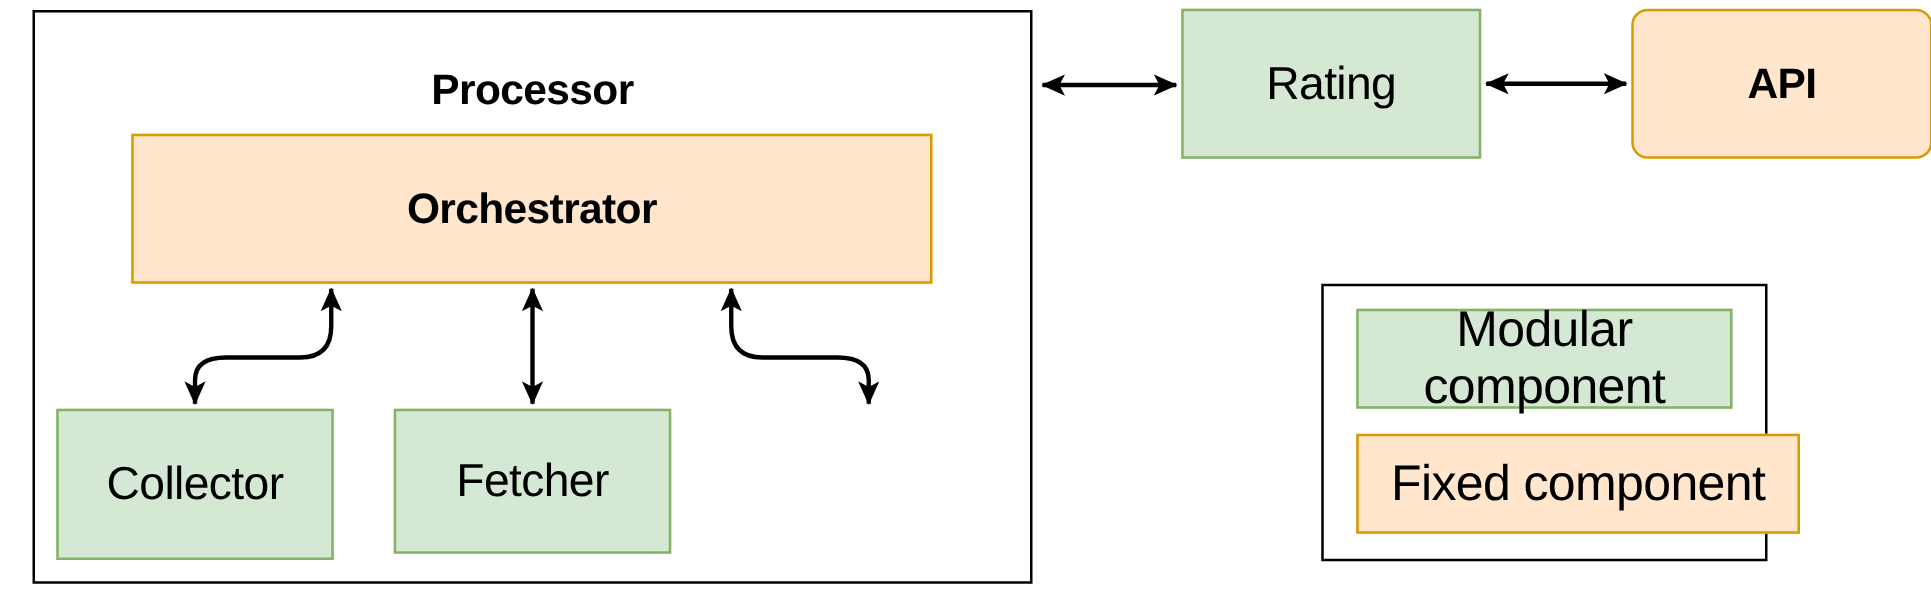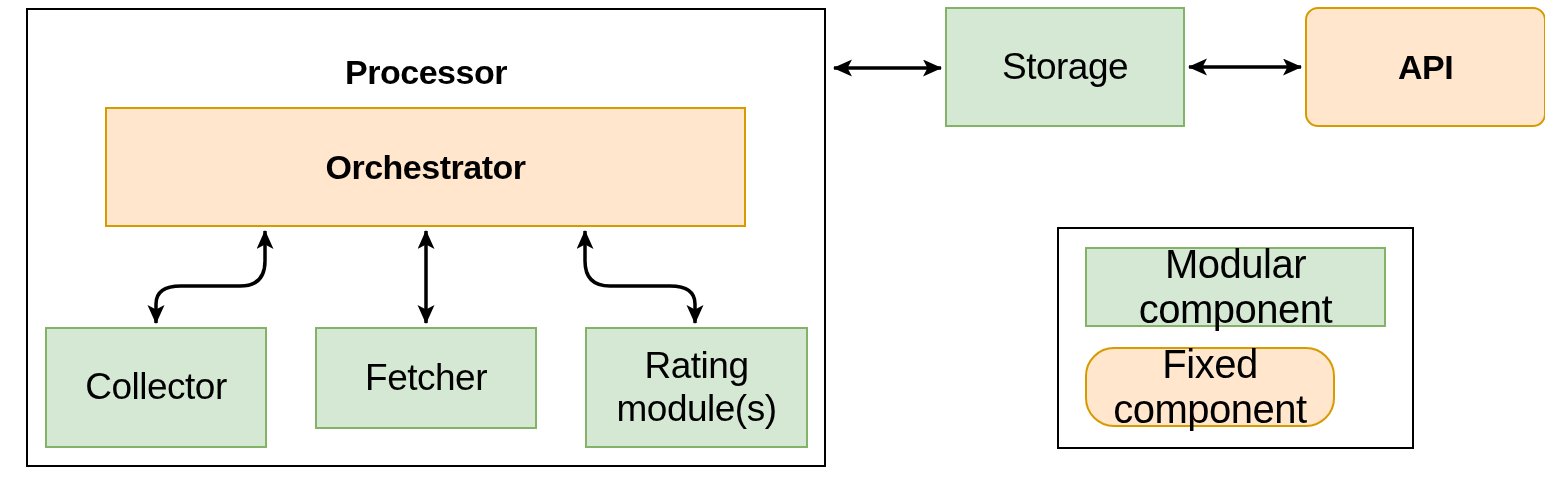--- a/index.html
+++ b/index.html
@@ -13,27 +13,27 @@
   .modular { background:var(--modular-fill,#d5e8d4); border:2px solid var(--modular-stroke,#82b366); }
   .fixed   { background:var(--fixed-fill,#ffe6cc);  border:2px solid var(--fixed-stroke,#d79b00); }
   .node-label { font-size:37px; letter-spacing:-0.5px; line-height:1.15; }
   .bold-label { font-size:34px; font-weight:bold; letter-spacing:-0.5px; }
   .legend-label { font-size:40px; letter-spacing:-0.5px; }
   .container-title { position:absolute; left:0; right:0; top:40px; height:44px;
     display:flex; align-items:center; justify-content:center; }
   #processor { left:13px; top:8px; width:800px; height:459px; }
   #orchestrator { left:77px; top:97px; width:641px; height:120px; }
   #collector { left:17px; top:317px; width:222px; height:121px; }
-  #fetcher { left:287px; top:317px; width:222px; height:102px; }
+  #fetcher { left:287px; top:317px; width:222px; height:116px; }
   #rating { left:557px; top:317px; width:223px; height:121px; padding:0 12px; }
   #storage { left:932px; top:7px; width:240px; height:120px; }
   #api { left:1292px; top:7px; width:241px; height:120px;border-radius:13px; }
   #legend { left:1044px; top:227px; width:357px; height:222px; }
   #legend-modular { left:26px; top:18px; width:301px; height:80px; }
-  #legend-fixed { left:26px; top:118px; width:250px; height:80px;border-radius:29px; }
+  #legend-fixed { left:26px; top:118px; width:355px; height:80px; }
   #edges-layer { position:absolute; left:0; top:0; width:1545px; height:479px; pointer-events:none; }
   #edges-layer path.edge { fill:none; stroke:var(--arrow,#000000); stroke-width:3.5px; }
   #edges-layer marker path { fill:var(--arrow,#000000); stroke:none; }
 </style>
 </head>
 <body>
 
 <div id="canvas">
 
   <div class="box container-box" id="processor">
@@ -42,27 +42,24 @@
     </div>
     <div class="box fixed" id="orchestrator">
       <span class="bold-label">Orchestrator</span>
     </div>
     <div class="box modular" id="collector">
       <span class="node-label">Collector</span>
     </div>
     <div class="box modular" id="fetcher">
       <span class="node-label">Fetcher</span>
     </div>
-    <div class="box modular" id="rating">
-      <span class="node-label">Rating module(s)</span>
-    </div>
   </div>
 
   <div class="box modular" id="storage">
-    <span class="node-label">Storage</span>
+    <span class="node-label">Rating</span>
   </div>
   <div class="box fixed" id="api">
     <span class="bold-label">API</span>
   </div>
 
   <div class="box container-box" id="legend">
     <div class="box modular" id="legend-modular">
       <span class="legend-label">Modular component</span>
     </div>
     <div class="box fixed" id="legend-fixed">

